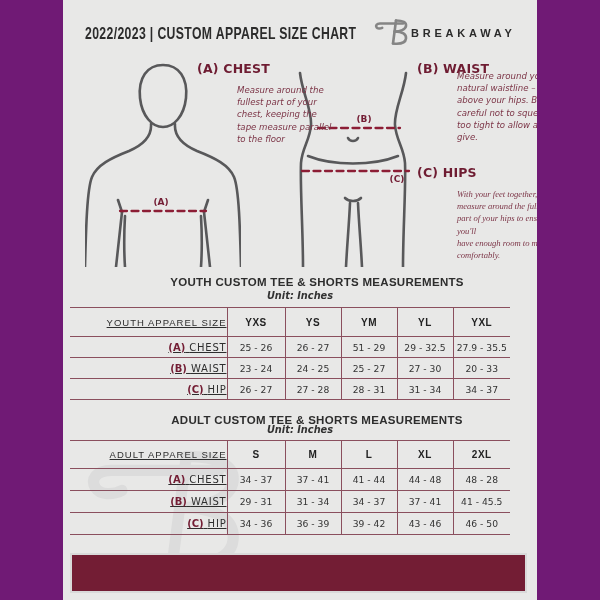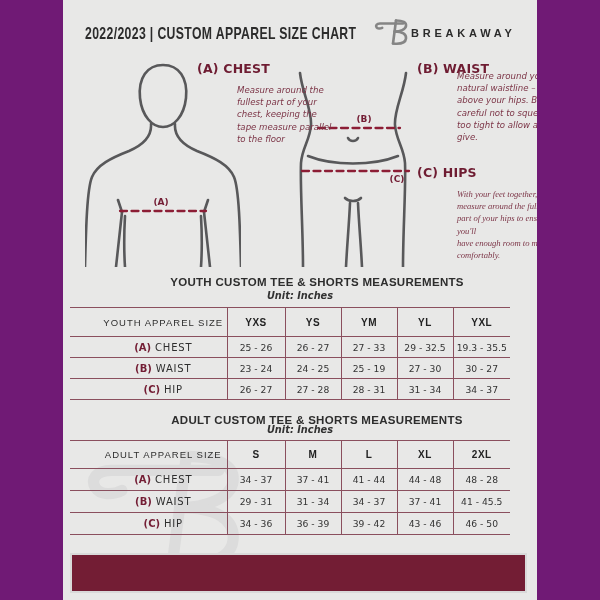--- a/index.html
+++ b/index.html
@@ -27,21 +27,21 @@
   
   .sec-title{position:absolute;left:0;width:508px;text-align:center;font-family:"Liberation Sans",sans-serif;
              font-weight:bold;font-size:11.5px;color:#2d2d2d;letter-spacing:0.3px;}
   .sec-unit{position:absolute;left:0;width:474px;text-align:center;font-weight:bold;font-style:italic;
             font-size:9.8px;color:#333;}
 
   
   table.size-table{position:absolute;left:7px;width:440px;border-collapse:collapse;table-layout:fixed;z-index:2;}
   .size-table{border-top:1.5px solid #8a4f5e;border-bottom:1.5px solid #8a4f5e;}
   .size-table th,.size-table td{border-left:1.5px solid #8a4f5e;text-align:center;padding:0;background:transparent;}
-  .size-table th:first-child,.size-table td:first-child{border-left:none;text-align:center;padding-left:30px;}
+  .size-table th:first-child,.size-table td:first-child{border-left:none;text-align:right;padding-left:30px;text-decoration:underline;}
   .size-table tbody td{border-top:1.5px solid #8a4f5e;}
   .size-table thead th{font-family:"Liberation Sans",sans-serif;font-weight:bold;font-size:10px;color:#222;letter-spacing:0.5px;}
   .size-table thead th:first-child{font-weight:normal;font-size:9.5px;letter-spacing:1px;color:#2e2e2e;}
   .size-table tbody td{font-size:9.2px;color:#333;}
   .size-table td.rowlabel{font-size:10px;color:#2e2e2e;letter-spacing:0.8px;}
   .size-table .key{font-weight:bold;color:#731d34;letter-spacing:0;}
   .t-youth{top:307px;} .t-youth thead th{height:28px;} .t-youth tbody td{height:20px;}
   .t-adult{top:440px;} .t-adult thead th{height:27px;} .t-adult tbody td{height:21px;}
 
   
@@ -130,31 +130,31 @@
           <th>YM</th>
           <th>YL</th>
           <th>YXL</th>
         </tr>
       </thead>
       <tbody>
         <tr>
           <td class="rowlabel"><span class="key">(A)</span> <span>CHEST</span></td>
           <td>25 - 26</td>
           <td>26 - 27</td>
-          <td>27 - 33</td>
+          <td>51 - 29</td>
           <td>29 - 32.5</td>
-          <td>19.3 - 35.5</td>
+          <td>27.9 - 35.5</td>
         </tr>
         <tr>
           <td class="rowlabel"><span class="key">(B)</span> <span>WAIST</span></td>
           <td>23 - 24</td>
           <td>24 - 25</td>
-          <td>25 - 19</td>
+          <td>25 - 27</td>
           <td>27 - 30</td>
-          <td>30 - 27</td>
+          <td>20 - 33</td>
         </tr>
         <tr>
           <td class="rowlabel"><span class="key">(C)</span> <span>HIP</span></td>
           <td>26 - 27</td>
           <td>27 - 28</td>
           <td>28 - 31</td>
           <td>31 - 34</td>
           <td>34 - 37</td>
         </tr>
       </tbody>

